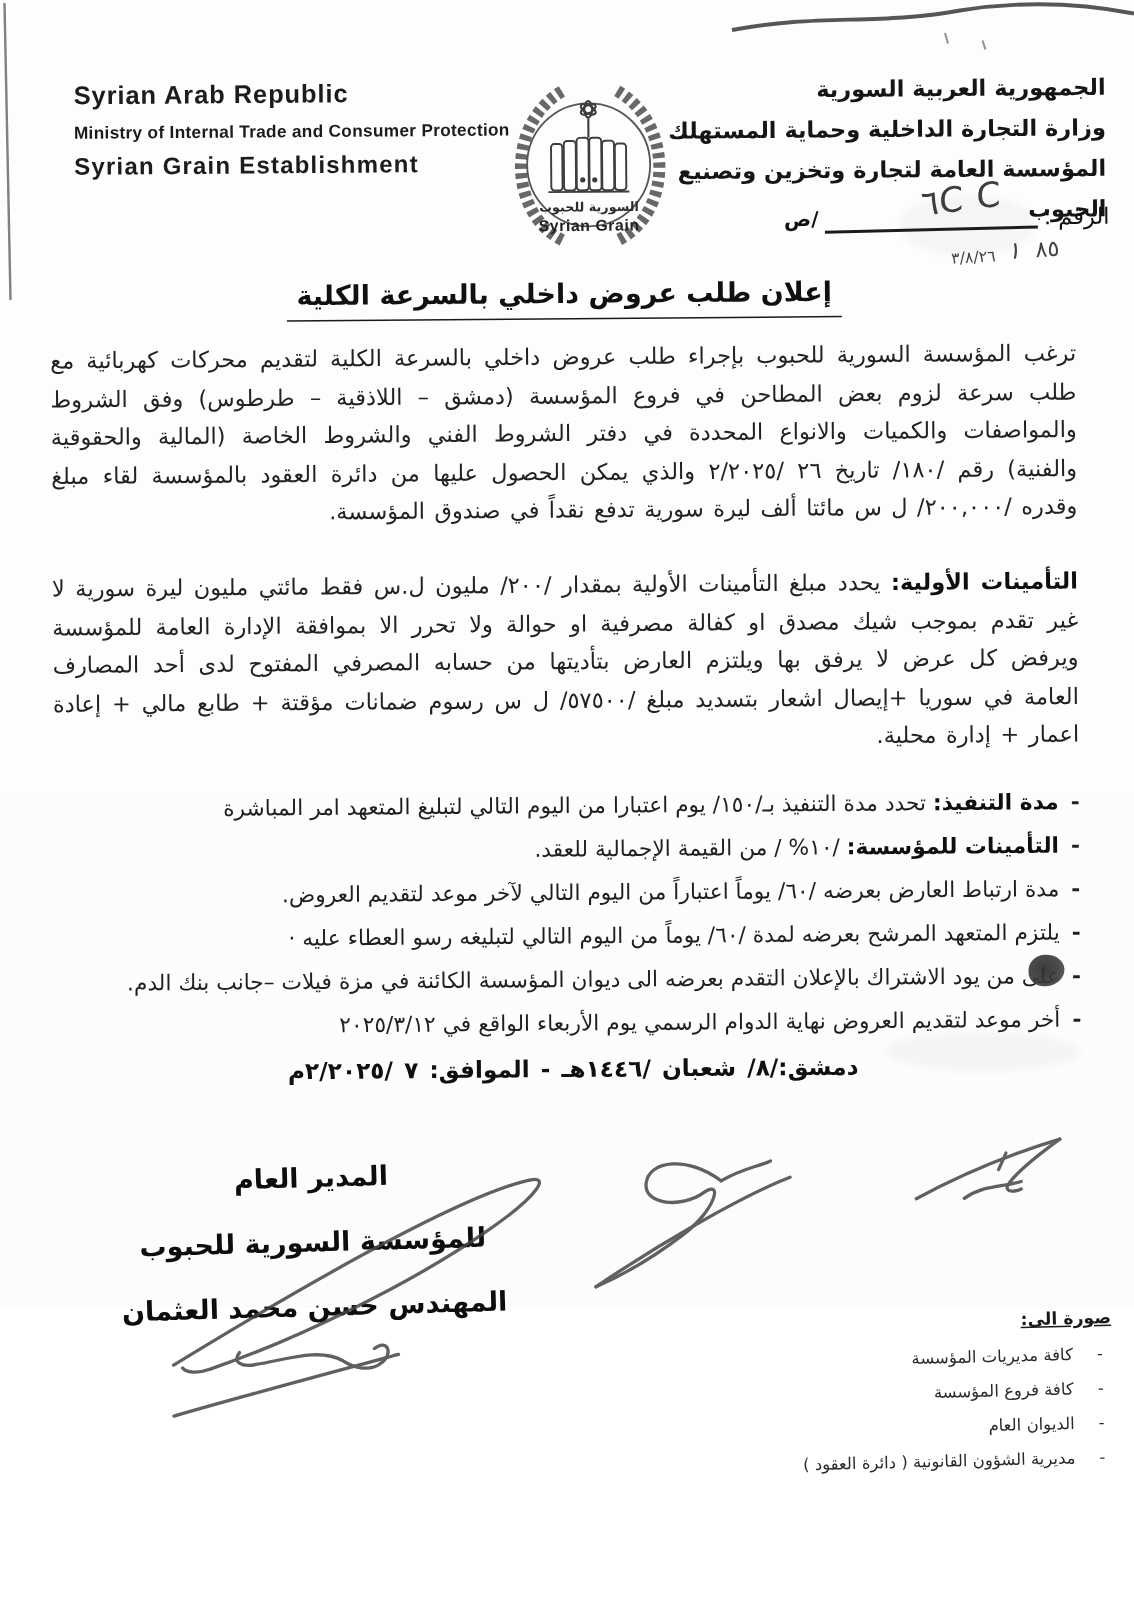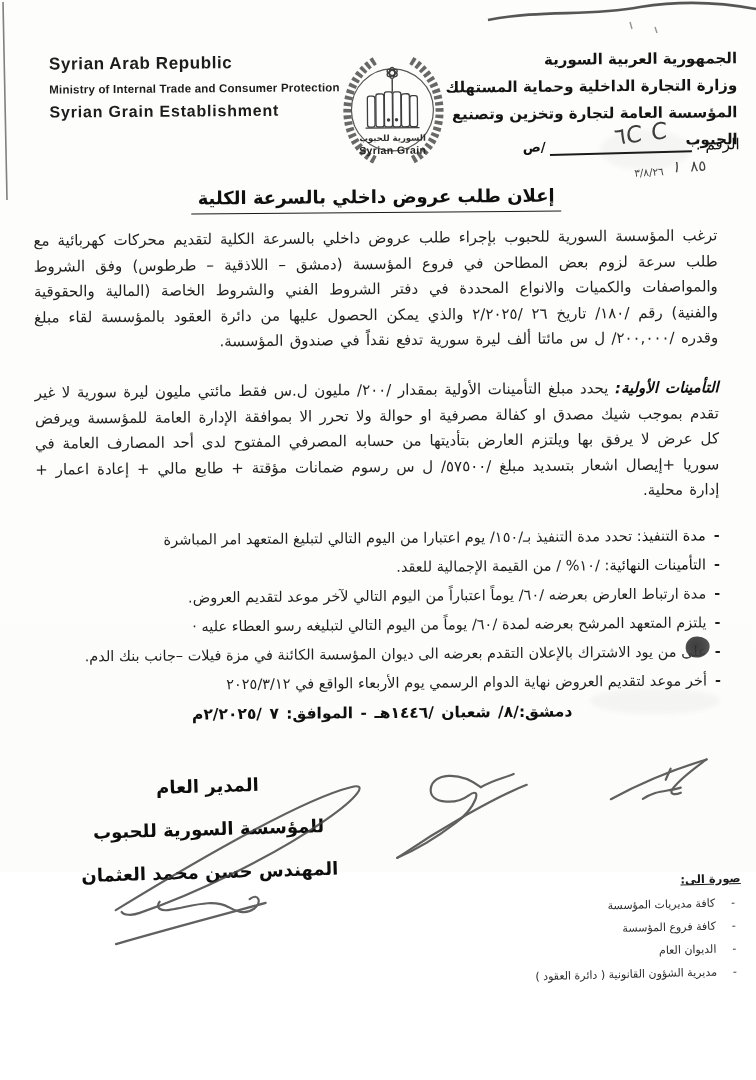--- a/index.html
+++ b/index.html
@@ -46,27 +46,27 @@
   .doc-title { position:absolute; left:0; right:0; top:186px; text-align:center; }
   .doc-title span { display:inline-block; direction:rtl; font-size:18px; font-weight:bold;
     color:#101010; border-bottom:1.6px solid #1a1a1a; padding:0 6px 5px; }
 
   
   .para { position:absolute; left:35px; right:37px; direction:rtl;
     text-align:justify; font-size:15px; line-height:25.5px; color:#222;
     word-spacing:1.5px; }
   .p1 { top:226px; }
   .p2 { top:378px; }
-  .lead { font-weight:bold; color:#0f0f0f;font-style:italic; }
+  .lead { font-weight:bold; color:#0f0f0f; }
 
   .bullets { position:absolute; left:30px; right:37px; top:524px; direction:rtl; }
   .bullet { display:flex; gap:8px; direction:rtl; font-size:14.5px;
     line-height:29px; color:#1f1f1f; }
   .bullet .dash { font-weight:bold; flex:0 0 auto; }
-  .bullet .blabel { font-weight:normal; color:#0f0f0f; white-space:pre; }
+  .bullet .blabel { font-weight:bold; color:#0f0f0f; white-space:pre; }
 
   .date-line { position:absolute; left:120px; width:520px; top:704px;
     direction:rtl; text-align:center; font-size:15.5px; font-weight:bold;
     color:#101010; word-spacing:2px; }
 
   
   .sig-block { position:absolute; left:58px; top:763px; width:295px;
     direction:rtl; text-align:center; font-weight:bold; color:#0d0d0d;
     font-size:18px; line-height:43px; transform:rotate(-1.2deg); }
 
@@ -158,21 +158,21 @@
 
     <p class="para p2"><span class="lead">التأمينات الأولية:</span><span> يحدد مبلغ التأمينات الأولية بمقدار /٢٠٠/ مليون ل.س فقط مائتي مليون ليرة سورية لا غير تقدم بموجب شيك مصدق او كفالة مصرفية او حوالة ولا تحرر الا بموافقة الإدارة العامة للمؤسسة ويرفض كل عرض لا يرفق بها ويلتزم العارض بتأديتها من حسابه المصرفي المفتوح لدى أحد المصارف العامة في سوريا +إيصال اشعار بتسديد مبلغ /٥٧٥٠٠/ ل س رسوم ضمانات مؤقتة + طابع مالي + إعادة اعمار + إدارة محلية.</span></p>
 
     <div class="bullets">
       <div class="bullet">
         <span class="dash">-</span>
         <span><span class="blabel">مدة التنفيذ:</span><span> تحدد مدة التنفيذ بـ/١٥٠/ يوم اعتبارا من اليوم التالي لتبليغ المتعهد امر المباشرة</span></span>
       </div>
       <div class="bullet">
         <span class="dash">-</span>
-        <span><span class="blabel">التأمينات النهائية:</span><span> /١٠% / من القيمة الإجمالية للعقد.</span></span>
+        <span><span class="blabel">التأمينات للمؤسسة:</span><span> /١٠% / من القيمة الإجمالية للعقد.</span></span>
       </div>
       <div class="bullet">
         <span class="dash">-</span>
         <span><span class="blabel"></span><span>مدة ارتباط العارض بعرضه /٦٠/ يوماً اعتباراً من اليوم التالي لآخر موعد لتقديم العروض.</span></span>
       </div>
       <div class="bullet">
         <span class="dash">-</span>
         <span><span class="blabel"></span><span>يلتزم المتعهد المرشح بعرضه لمدة /٦٠/ يوماً من اليوم التالي لتبليغه رسو العطاء عليه ·</span></span>
       </div>
       <div class="bullet">

